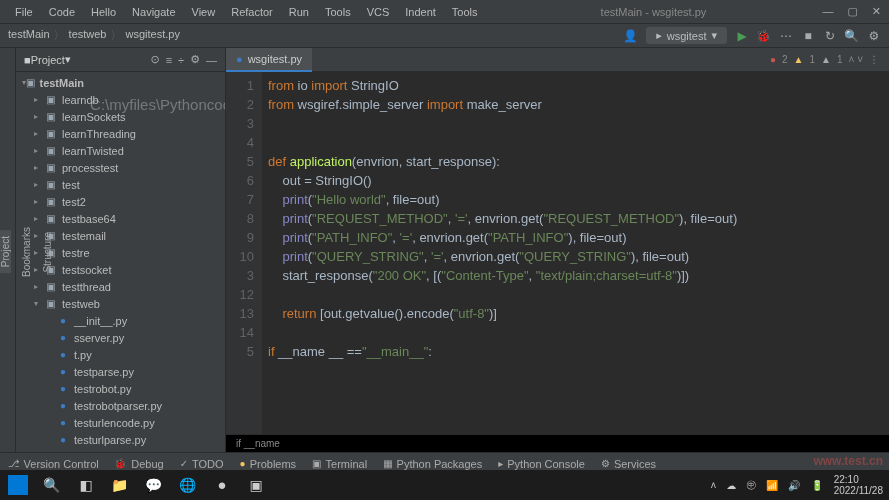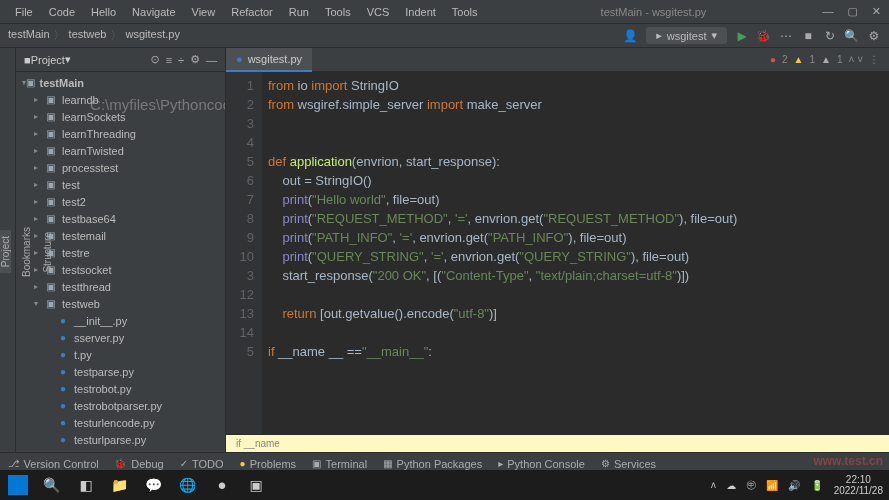--- a/index.html
+++ b/index.html
@@ -43,21 +43,21 @@
     .editor-tabs { height:24px; background:#3c3f41; border-bottom:1px solid #2b2b2b; display:flex; align-items:center; }
     .editor-tab { padding:4px 10px; background:#4c5052; color:#ccc; display:flex; align-items:center; gap:5px; font-size:11px; height:24px; border-bottom:2px solid #3b7cc7; }
     .editor-status { margin-left:auto; padding-right:10px; display:flex; align-items:center; gap:6px; font-size:10px; color:#888; }
     .err-c{color:#c75450}.warn-c{color:#f2c55c}.weak-c{color:#aaa}
     
     .code-area { flex:1; display:flex; font-family:Consolas,monospace; font-size:13px; overflow:auto; }
     .gutter { width:36px; background:#313335; text-align:right; padding:4px 8px 0 0; color:#606366; line-height:19px; user-select:none; }
     .code { flex:1; padding:4px 0 0 6px; line-height:19px; white-space:pre; color:#a9b7c6; }
     .kw{color:#cc7832}.str{color:#6a8759}.fn{color:#bef264}.builtin{color:#8888c6}.param{color:#a9b7c6}
     
-    .crumbbar { height:18px; background:#fef9c3; border-top:1px solid #2b2b2b; padding:0 10px; display:flex; align-items:center; font-size:10px; color:#888; }
+    .crumbbar { height:18px; background:#000000; border-top:1px solid #2b2b2b; padding:0 10px; display:flex; align-items:center; font-size:10px; color:#888; }
     
     .bottombar { height:22px; background:#3c3f41; border-top:1px solid #2b2b2b; display:flex; align-items:center; padding:0 8px; gap:16px; font-size:11px; color:#aaa; }
     .bottombar .item { display:flex; align-items:center; gap:4px; cursor:pointer; }
     .bottombar .bicon { font-size:10px; }
     .problems-dot{color:#f2c55c}
     
     .statusbar { height:22px; background:#3c3f41; border-top:1px solid #2b2b2b; display:flex; align-items:center; padding:0 8px; font-size:10px; color:#aaa; }
     .statusbar .err { color:#c75450; display:flex; align-items:center; gap:4px; }
     .statusbar .right { margin-left:auto; display:flex; gap:12px; align-items:center; }
     
@@ -246,20 +246,20 @@
   <div class="tb-icon">🌐</div>
   <div class="tb-icon">⏺</div>
   <div class="tb-icon">▣</div>
   <div class="tb-right">
     <span>˄</span>
     <span>☁</span>
     <span>㊥</span>
     <span>📶</span>
     <span>🔊</span>
     <span>🔋</span>
-    <div style="text-align:center;line-height:11px">
+    <div style="text-align:left;line-height:11px">
       <div>22:10</div>
       <div>2022/11/28</div>
     </div>
   </div>
 </div>
 
 <div class="watermark">www.test.cn</div>
 
 </body></html>

